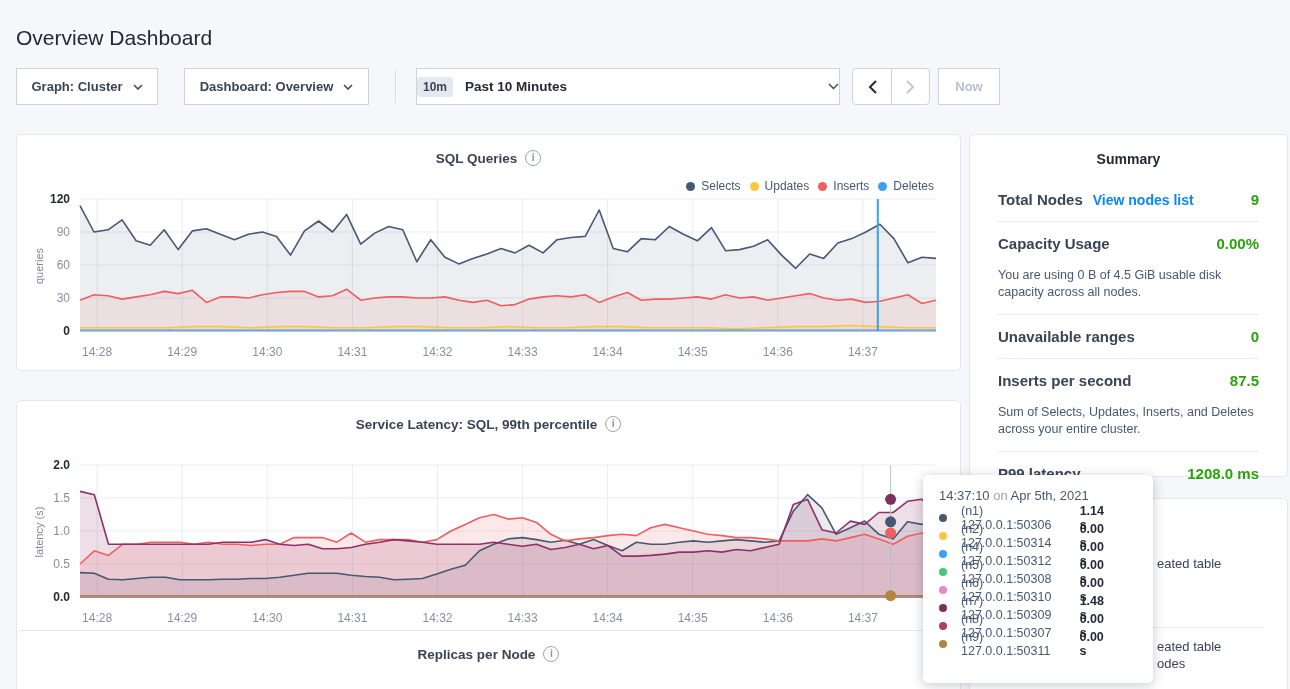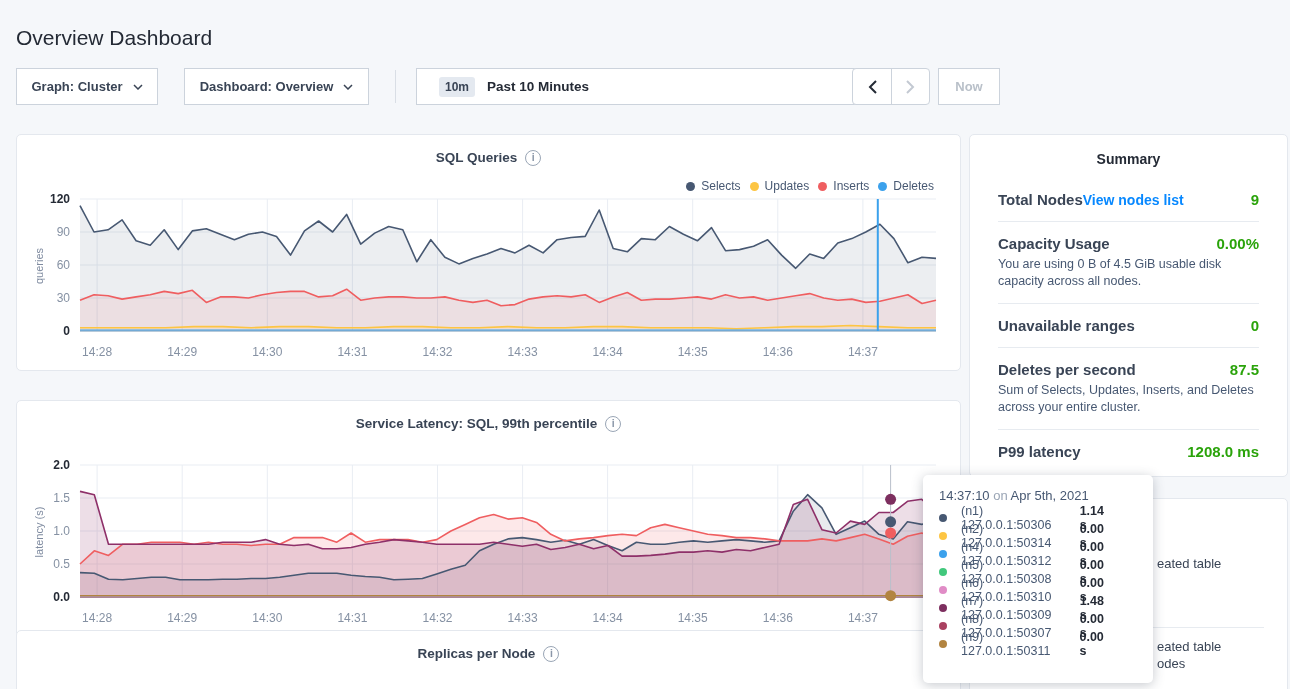--- a/index.html
+++ b/index.html
@@ -8,55 +8,55 @@
     background:#f5f7fa;font-family:"Liberation Sans",sans-serif;color:#242a35;
   }
   .page-title{position:absolute;left:16px;top:12px;font-size:21px;font-weight:500;color:#242a35}
   
   .btn{position:absolute;top:68px;height:37px;box-sizing:border-box;display:flex;align-items:center;
        justify-content:center;background:#fff;border:1px solid #ccd3dc;border-radius:0;
        font-weight:700;font-size:13px;color:#394455;cursor:pointer;gap:10px}
   .dd-graph{left:16px;width:142px}
   .dd-dash{left:184px;width:185px}
   .vdivider{position:absolute;left:395px;top:70px;width:1px;height:33px;background:#d9dee5}
-  .timesel{left:416px;width:476px;justify-content:flex-start;padding:0 22px;gap:12px}
+  .timesel{left:416px;width:424px;justify-content:flex-start;padding:0 0;gap:12px}
   .time-badge{background:#e4e9f0;border-radius:3px;font-size:12px;font-weight:700;color:#394455;padding:3px 6px}
   .time-label{font-size:13.5px;font-weight:700;color:#242a35}
   .timesel .chev{margin-left:auto}
   .navgrp{position:absolute;left:852px;top:68px;height:37px;display:flex;border:1px solid #ccd3dc;
           border-radius:4px;background:#fff;box-sizing:border-box;overflow:hidden}
   .navgrp .cell{width:38px;display:flex;align-items:center;justify-content:center;box-sizing:border-box}
   .navgrp .cell+.cell{border-left:1px solid #ccd3dc}
   .btn-now{left:938px;width:62px;color:#b9c0c9;cursor:default}
   
   .panel{position:absolute;background:#fff;border:1px solid #e4e8ee;border-radius:5px;box-sizing:border-box}
   .p-sql{left:16px;top:134px;width:945px;height:237px}
   .p-lat{left:16px;top:400px;width:945px;height:237px}
   .p-rep{left:16px;top:630px;width:945px;height:120px}
   .p-sum{left:969px;top:134px;width:319px;height:343px;padding:0 28px}
   .p-evt{left:969px;top:498px;width:319px;height:220px;padding:0 28px}
-  .chart-title-row{display:flex;align-items:flex-start;justify-content:center;gap:8px;margin-top:15px}
+  .chart-title-row{display:flex;align-items:center;justify-content:center;gap:8px;margin-top:15px}
   .chart-title{font-size:13.5px;font-weight:700;color:#394455}
   .info-icon{width:16px;height:16px;border:1.5px solid #9aa6b6;border-radius:50%;box-sizing:border-box;
              color:#8a96a8;font-size:10.5px;line-height:13px;text-align:center;font-weight:700;cursor:pointer}
   .legend{position:absolute;right:26px;top:44px;display:flex;gap:9px;align-items:center}
   .legend-item{display:flex;align-items:center;gap:6px;font-size:12px;color:#475872}
   .legend-dot{width:9px;height:9px;border-radius:50%}
   .chart-holder{position:absolute;left:0;top:56px;width:943px;height:172px}
   .ylab{position:absolute;left:22px;top:131px;transform:translate(-50%,-50%) rotate(-90deg);
         font-size:11px;color:#7f8ba0;white-space:nowrap}
   
   .sum-title{text-align:center;font-size:14px;font-weight:700;color:#242a35;padding-top:16px;padding-bottom:24px}
   .sum-item{padding:13px 0;border-top:1px solid #e7ebf0}
   .sum-item:first-of-type{border-top:none;padding-top:0}
-  .sum-row{display:flex;align-items:baseline;}
+  .sum-row{display:flex;align-items:baseline;gap:10px}
   .sum-label{font-size:15px;font-weight:700;color:#394455}
   .sum-link{font-size:14px;font-weight:700;color:#0788ff;cursor:pointer;text-decoration:none}
   .sum-value{margin-left:auto;font-size:15px;font-weight:700;color:#2aa30a}
-  .sum-desc{margin-top:4px;font-size:12.5px;line-height:17px;color:#475872}
+  .sum-desc{margin-top:15px;font-size:12.5px;line-height:17px;color:#475872}
   
   .evt-title{text-align:center;font-size:14px;font-weight:700;color:#242a35;padding-top:16px}
   .evt-frag{position:absolute;font-size:13px;color:#394455;white-space:nowrap;z-index:1}
   .evt-div{position:absolute;left:993px;top:627px;width:271px;height:1px;background:#e7ebf0;z-index:1}
   
   .tooltip{position:absolute;left:923px;top:475px;width:230px;height:208px;box-sizing:border-box;
            background:#fff;border-radius:5px;box-shadow:0 2px 12px rgba(50,60,80,.28);z-index:20;
            padding:13px 16px 10px 16px}
   .tt-head{font-size:13px;color:#475872;margin-bottom:6px}
   .tt-head .on{color:#9aa5b5}
@@ -253,21 +253,21 @@
         <div class="sum-desc">You are using 0 B of 4.5 GiB usable disk capacity across all nodes.</div>
       </div>
       <div class="sum-item">
         <div class="sum-row">
           <span class="sum-label">Unavailable ranges</span>
           <span class="sum-value">0</span>
         </div>
       </div>
       <div class="sum-item">
         <div class="sum-row">
-          <span class="sum-label">Deletes per second</span>
+          <span class="sum-label">Inserts per second</span>
           <span class="sum-value">87.5</span>
         </div>
         <div class="sum-desc">Sum of Selects, Updates, Inserts, and Deletes across your entire cluster.</div>
       </div>
       <div class="sum-item">
         <div class="sum-row">
           <span class="sum-label">P99 latency</span>
           <span class="sum-value">1208.0 ms</span>
         </div>
       </div>

